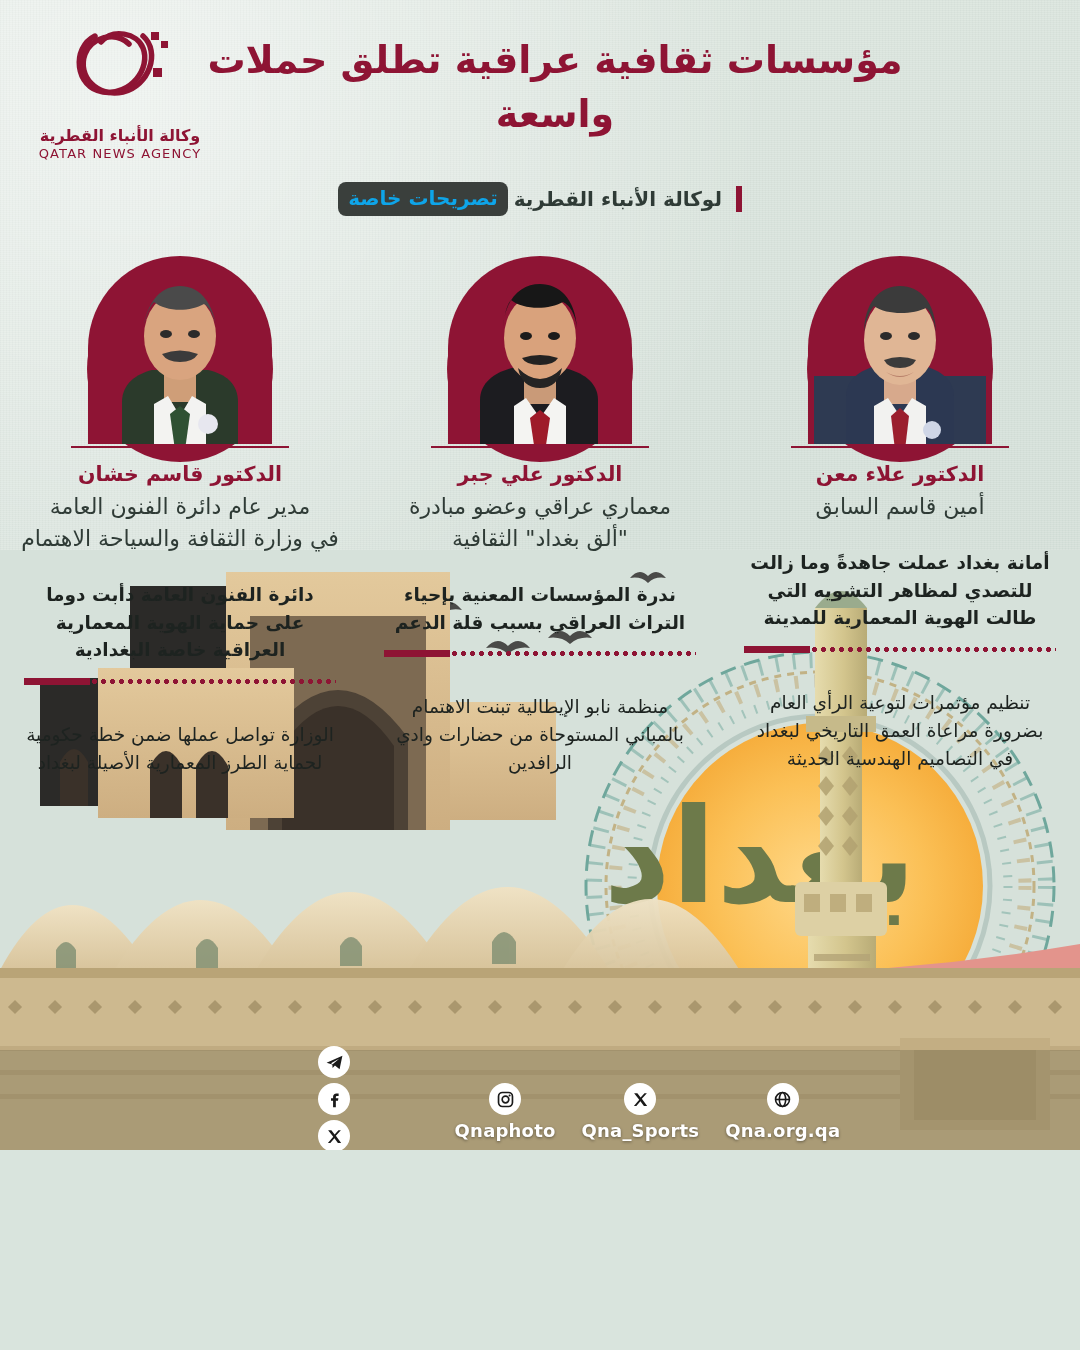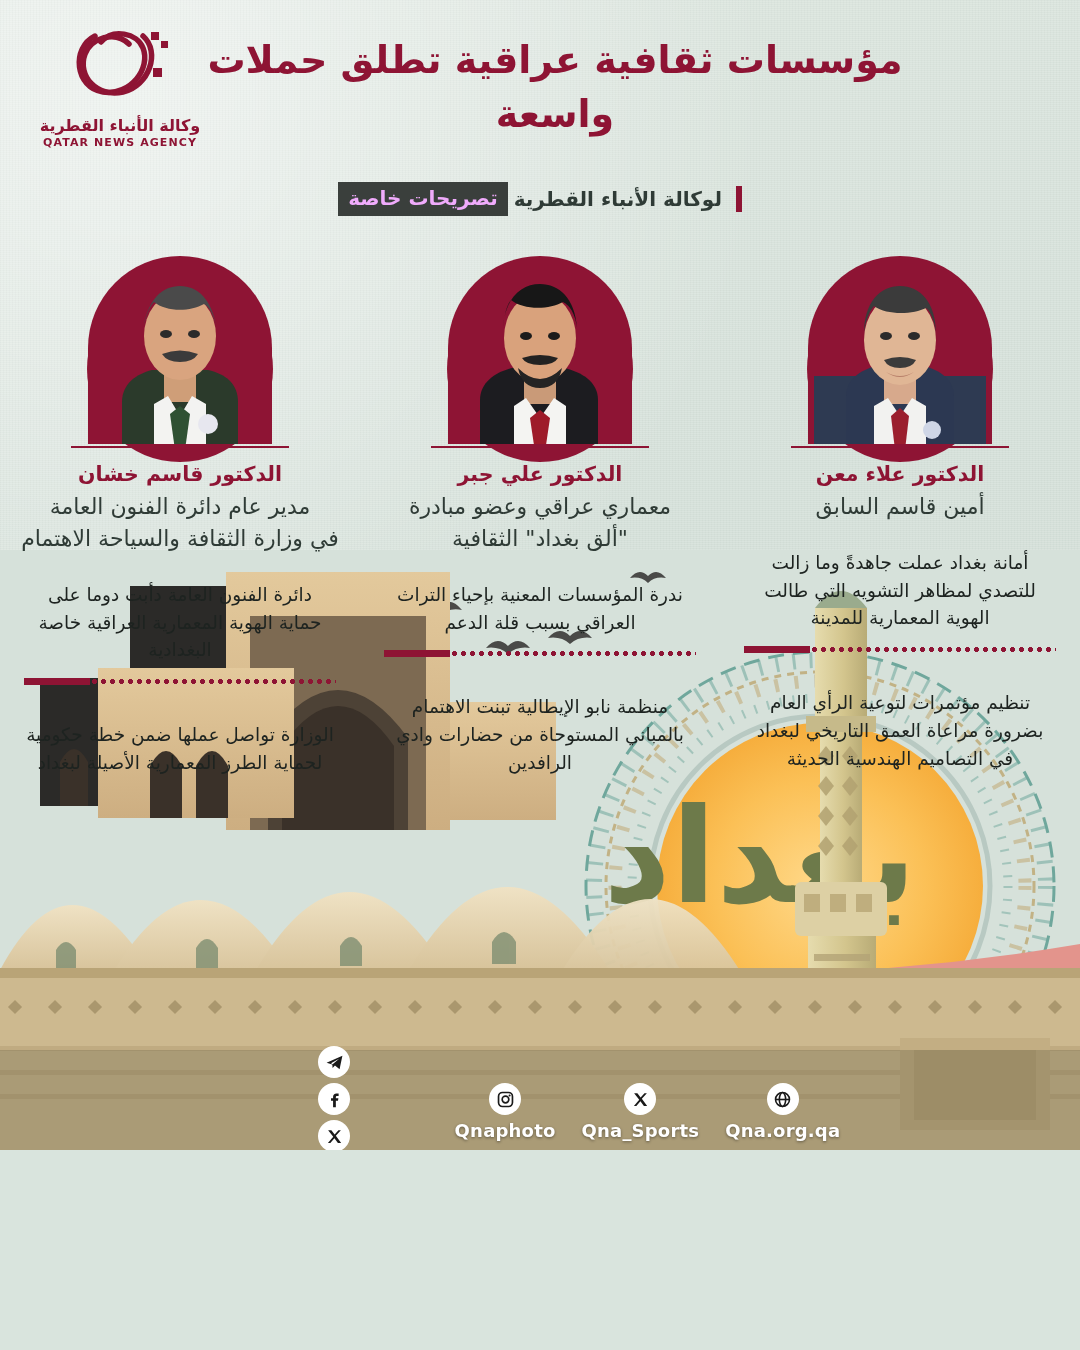--- a/index.html
+++ b/index.html
@@ -27,29 +27,29 @@
   
   .header { position:absolute; top:0; left:0; width:1080px; height:235px; z-index:5; }
   .headline { position:absolute; right:140px; top:34px; width:770px; text-align:center;
               color:#8e1434; font-weight:bold; font-size:38px; line-height:1.42;
               letter-spacing:-.3px; }
   .headline .l { display:block; }
 
   .logo { position:absolute; left:30px; top:22px; width:180px; height:140px;
           display:flex; flex-direction:column; align-items:center; }
   .logo svg { display:block; }
-  .logo-ar { color:#8e1434; font-size:16px; font-weight:bold; margin-top:8px; letter-spacing:.5px;}
-  .logo-en { color:#8e1434; font-size:11px; font-weight:bold; letter-spacing:1.1px; margin-top:1px;}
+  .logo-ar { color:#8e1434; font-size:16px; font-weight:bold; margin-top:18px; letter-spacing:.5px;}
+  .logo-en { color:#8e1434; font-size:13px; font-weight:normal; letter-spacing:1.1px; margin-top:1px;}
 
   .subline { position:absolute; top:182px; left:0; width:1080px;
              display:flex; justify-content:center; align-items:center; gap:0; direction:rtl; }
   .sub-bar { width:6px; height:26px; background:#8e1434; margin-left:8px; }
   .sub-light { color:#2f3b36; font-size:20px; font-weight:bold; padding:0 6px; }
-  .sub-dark { background:#3a3f3c; color:#f0abfc; font-size:20px; font-weight:bold;
-              padding:4px 10px 6px; }
+  .sub-dark { background:#3a3f3c; color:#0ea5e9; font-size:20px; font-weight:bold;
+              padding:4px 10px 6px;border-radius:8px; }
 
   
   .cols { position:absolute; top:248px; left:0; width:1080px; height:530px; z-index:5;
           display:flex; direction:rtl; }
   .col { width:360px; position:relative; }
 
   .portrait-wrap { position:relative; width:218px; height:200px; margin:0 auto;
                    display:flex; justify-content:center; }
   .circle { position:absolute; top:28px; left:50%; transform:translateX(-50%);
             width:186px; height:186px; border-radius:50%; background:#8e1434;
@@ -58,21 +58,21 @@
          width:218px; height:2px; background:#8e1434; }
   .photo { position:absolute; top:0; left:50%; transform:translateX(-50%);
            width:188px; height:196px; overflow:hidden; }
   .photo svg { display:block; }
 
   .pname { text-align:center; color:#8e1434; font-size:20.5px; font-weight:bold; margin-top:14px; }
   .ptitle { text-align:center; color:#2f3b36; font-size:22px; line-height:1.45; margin-top:5px; }
 
   .quote { text-align:center; color:#1d2320; font-size:18.5px; line-height:1.5;
            padding:0 24px; }
-  .q1 { margin-top:26px; }
+  .q1 { margin-top:26px;font-weight:bold; }
   .q2 { margin-top:36px; }
 
   .sep { display:flex; align-items:center; margin:14px 24px 0; direction:ltr; }
   .sep .solid { width:66px; height:7px; background:#8e1434; flex:none; }
   .sep .dots { flex:1; height:7px;
                background-image:radial-gradient(circle, #8e1434 40%, rgba(0,0,0,0) 41%);
                background-size:9px 7px; background-repeat:repeat-x; }
 
   
   .illus { position:absolute; left:0; bottom:0; width:1080px; height:600px; z-index:3; overflow:hidden; }

